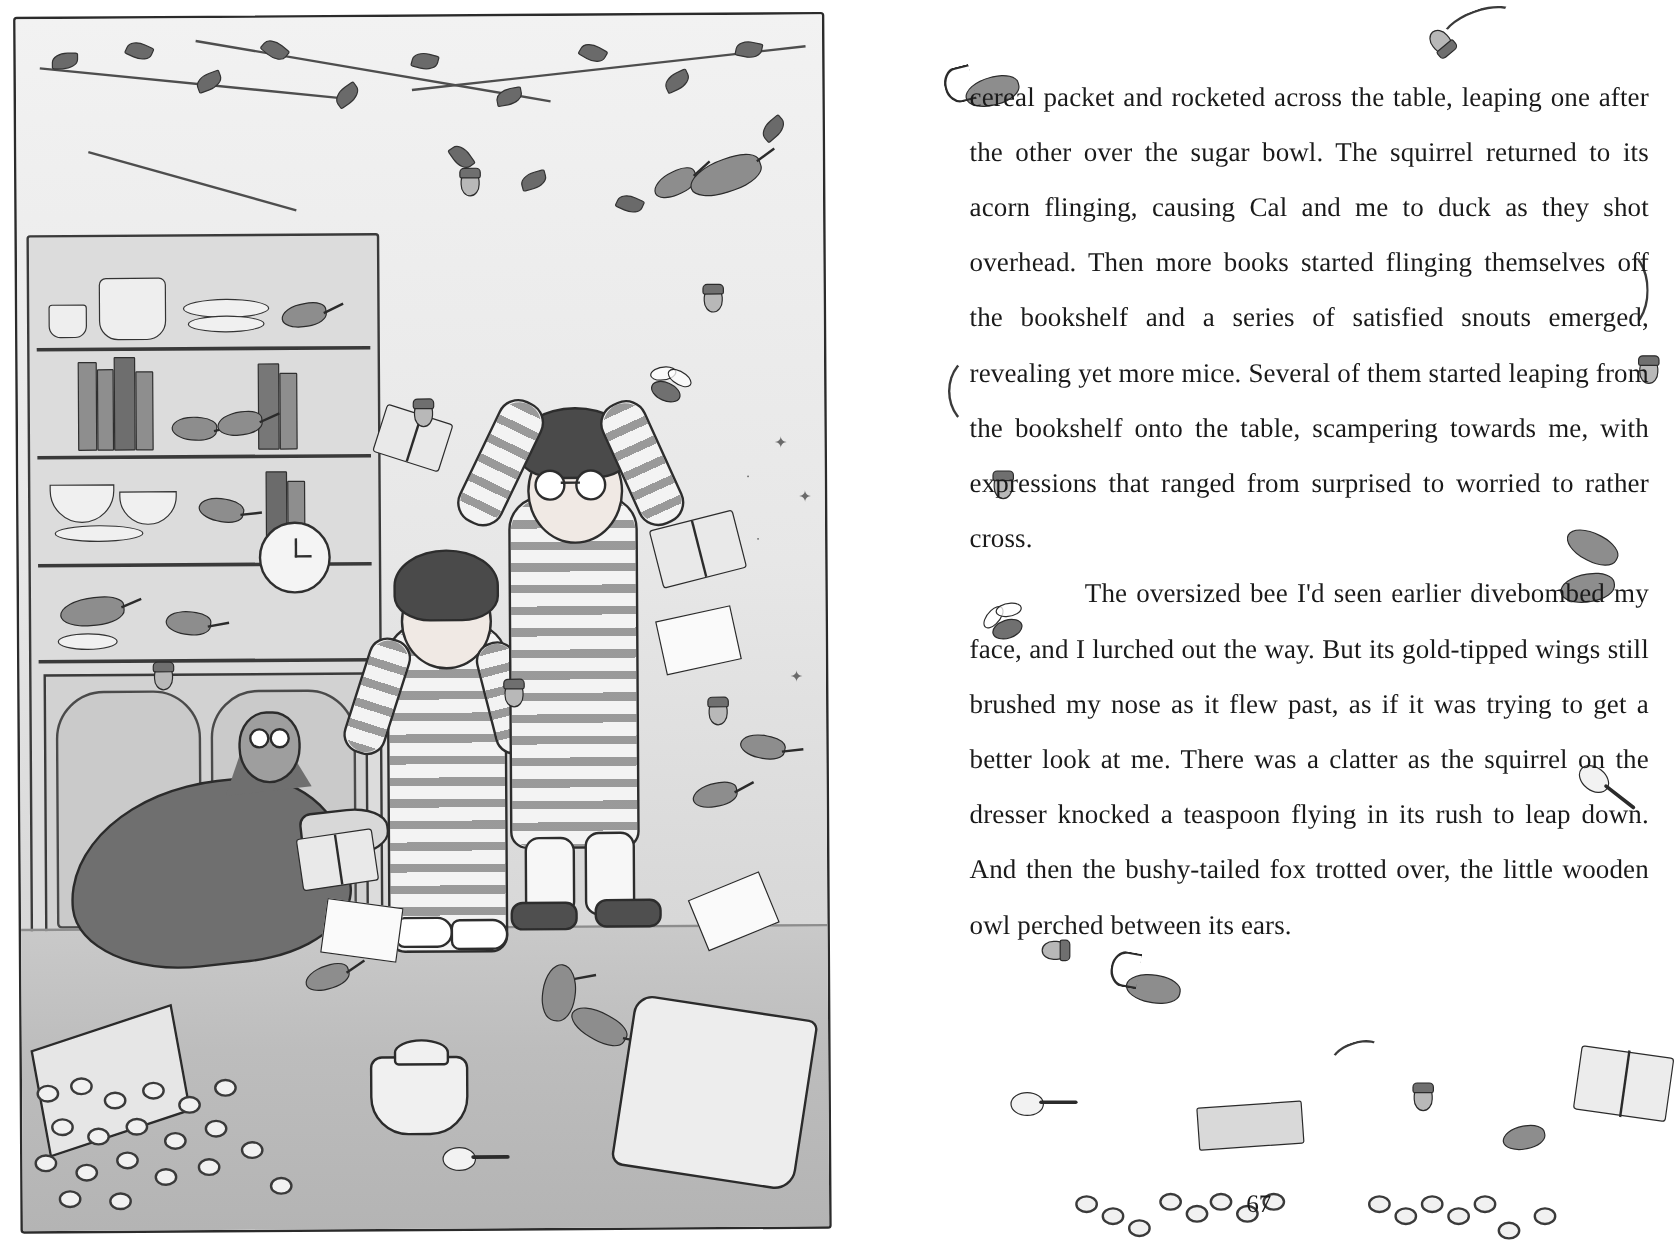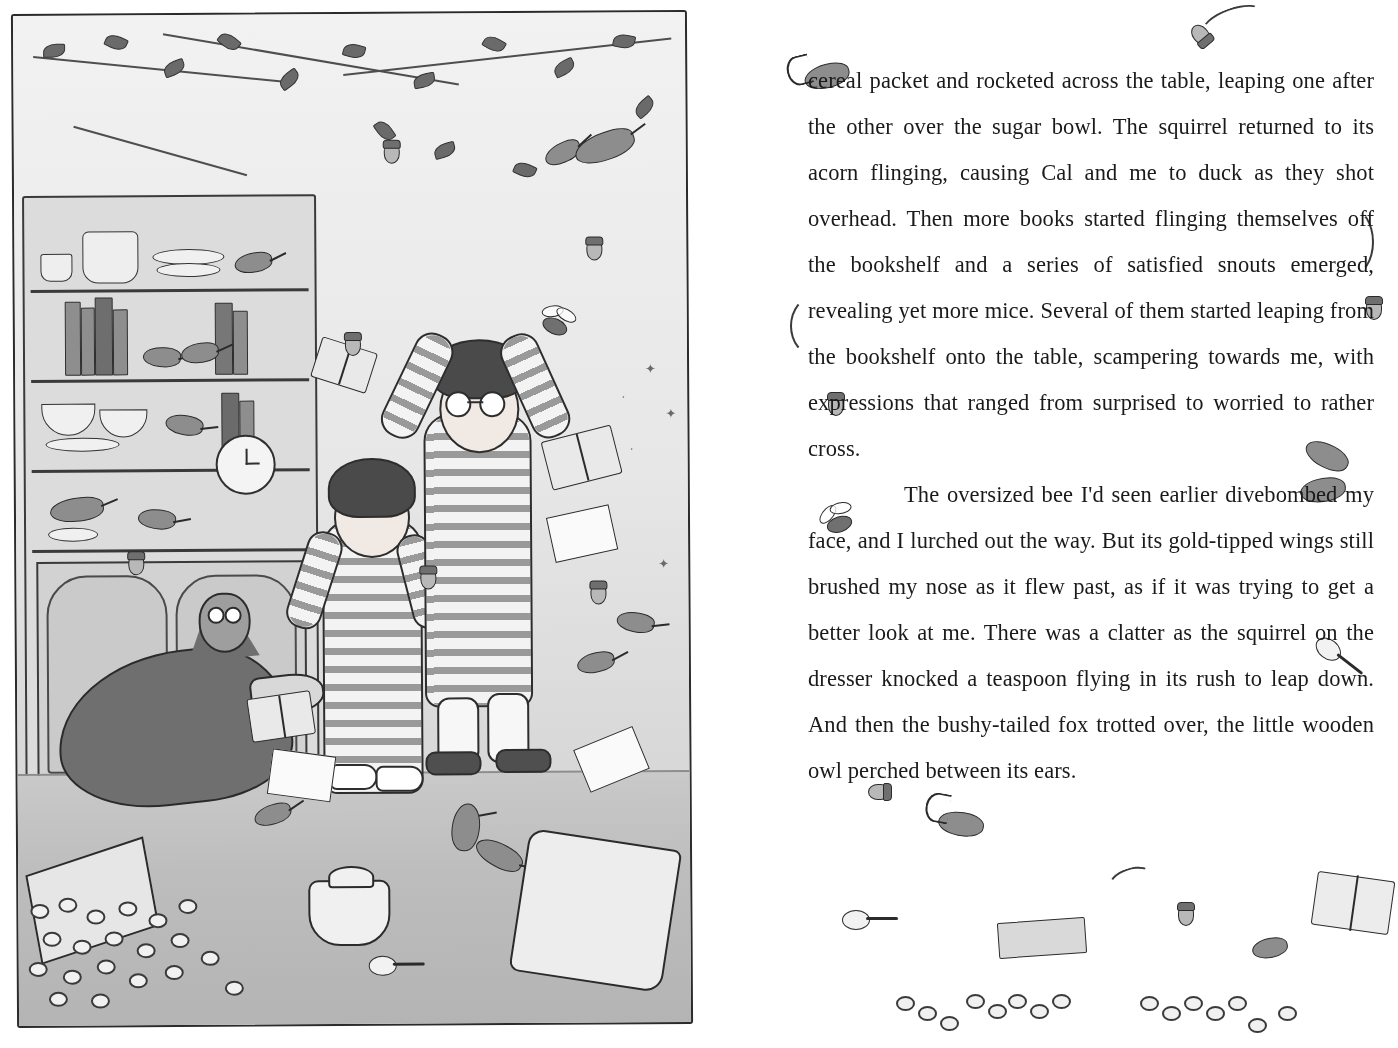--- a/index.html
+++ b/index.html
@@ -714,15 +714,16 @@
       <div class="o" style="position:absolute; left:528px; top:996px;"></div>
       <div class="o" style="position:absolute; left:548px; top:1018px;"></div>
       <div class="o" style="position:absolute; left:578px; top:1006px;"></div>
     </div>
 
     <div class="text-col">
       <p class="para">cereal packet and rocketed across the table, leaping one after the other over the sugar bowl. The squirrel returned to its acorn flinging, causing Cal and me to duck as they shot overhead. Then more books started flinging themselves off the bookshelf and a series of satisfied snouts emerged, revealing yet more mice. Several of them started leaping from the bookshelf onto the table, scampering towards me, with expressions that ranged from surprised to worried to rather cross.</p>
       <p class="para indent">The oversized bee I'd seen earlier divebombed my face, and I lurched out the way. But its gold-tipped wings still brushed my nose as it flew past, as if it was trying to get a better look at me. There was a clatter as the squirrel on the dresser knocked a teaspoon flying in its rush to leap down. And then the bushy-tailed fox trotted over, the little wooden owl perched between its ears.</p>
     </div>
 
+    <div class="page-number">67</div>
   </div>
 
 </div>
 
 </body></html>

